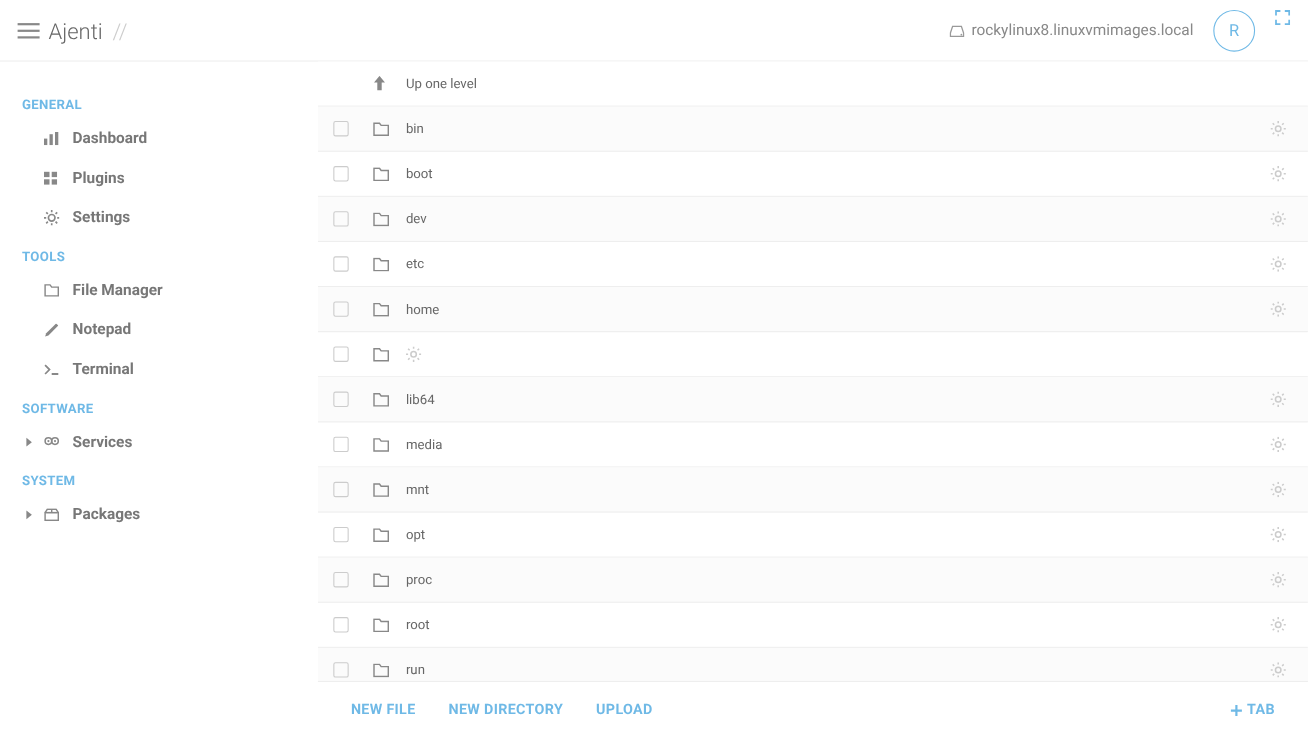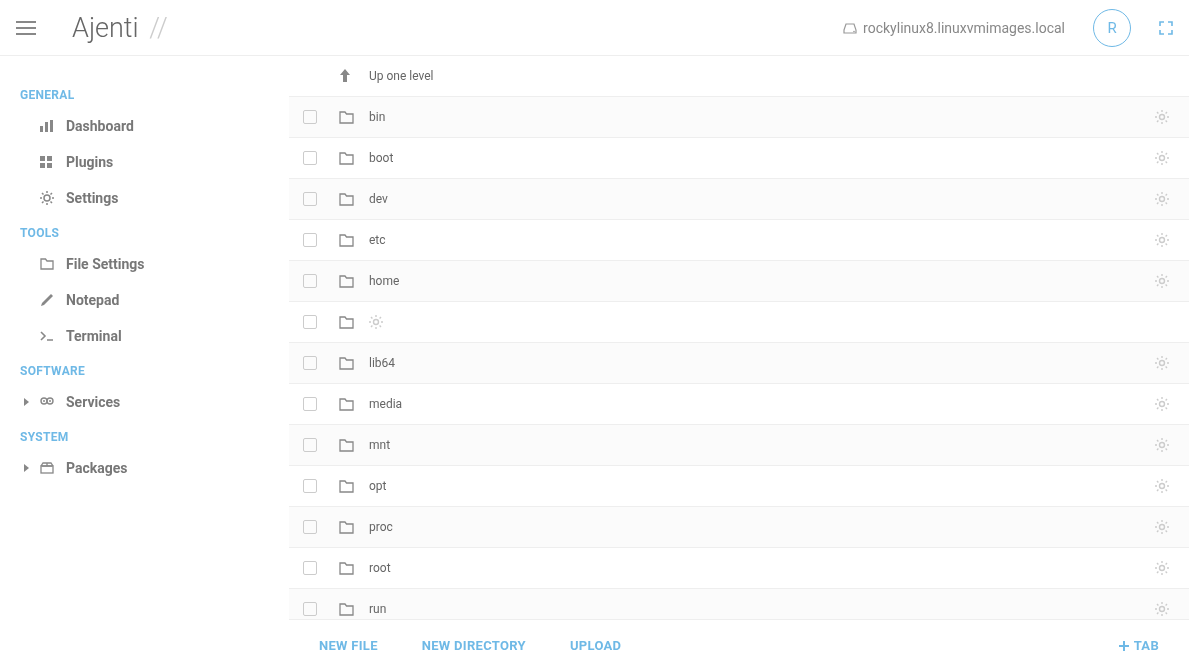--- a/index.html
+++ b/index.html
@@ -1,41 +1,41 @@
 <!DOCTYPE html>
 <html><head>
 <meta charset="utf-8">
 <style>
   * { margin:0; padding:0; box-sizing:border-box; }
   html,body { width:1189px; height:671px; font-family:-apple-system,BlinkMacSystemFont,"Segoe UI",Roboto,"Helvetica Neue",Arial,sans-serif; color:#666; overflow:hidden; background:#fff; }
   .topbar { height:56px; display:flex; align-items:center; padding:0 16px; border-bottom:1px solid #eee; }
   .hamburger { width:20px; height:14px; display:flex; flex-direction:column; justify-content:space-between; cursor:pointer; }
   .hamburger span { display:block; height:2px; background:#888; }
-  .brand { margin-left:36px; font-size:27px; font-weight:300; color:#666; }
+  .brand { margin-left:8px; font-size:20px; font-weight:300; color:#666; }
   .brand .slashes { color:#ccc; margin-left:4px; }
-  .top-right { margin-left:auto; display:flex; align-items:center; gap:28px; }
+  .top-right { margin-left:auto; display:flex; gap:18px; }
   .hostname { color:#888; font-size:14px; display:flex; align-items:center; gap:6px; }
   .avatar-circle { width:38px; height:38px; border:1px solid #6fb9e6; border-radius:50%; display:flex; align-items:center; justify-content:center; color:#6fb9e6; font-size:15px; }
   .expand-icon { color:#6fb9e6; font-size:15px; cursor:pointer; }
   .body { display:flex; height:calc(671px - 56px); }
   .sidebar { width:289px; padding:22px 0 0 0; }
   .section-heading { color:#6fb9e6; font-size:12px; font-weight:700; letter-spacing:.3px; padding:10px 20px 6px 20px; }
   .nav-item { display:flex; align-items:center; gap:12px; padding:10px 20px 10px 40px; font-size:14px; color:#777; cursor:pointer; position:relative;font-weight:bold; }
   .nav-item.has-caret::before { content:""; position:absolute; left:24px; width:0; height:0; border-top:4px solid transparent; border-bottom:4px solid transparent; border-left:5px solid #888; }
   .nav-item .ico { width:14px; text-align:center; color:#888; font-size:13px; }
   .main { flex:1; background:#fff; position:relative; display:flex; flex-direction:column; }
   .file-list { flex:1; overflow:hidden; }
   .row { height:41px; display:flex; align-items:center; border-bottom:1px solid #eee; padding:0 20px 0 14px; font-size:12px; color:#666; }
   .row:nth-child(even){ background:#fbfbfb; }
   .row .checkbox { width:14px; height:14px; border:1px solid #ccc; border-radius:2px; margin-right:22px; flex-shrink:0; }
   .row.up .checkbox { visibility:hidden; }
   .row .row-icon { width:16px; margin-right:14px; color:#888; display:flex; align-items:center; }
   .row .name { flex:1; }
   .row .gear { color:#ccc; font-size:15px; cursor:pointer; }
-  .bottombar { height:52px; border-top:1px solid #eee; display:flex; align-items:center; padding:0 30px; gap:44px; font-size:13px; font-weight:700; color:#6fb9e6; letter-spacing:.3px; }
+  .bottombar { height:52px; border-top:1px solid #eee; display:flex; align-items:center; padding:0 30px; gap:30px; font-size:13px; font-weight:700; color:#6fb9e6; letter-spacing:.3px; }
   .bottombar .right { margin-left:auto; display:flex; align-items:center; gap:4px; cursor:pointer;justify-content:center; }
   .bottombar .btn { cursor:pointer; }
   svg { display:block; }
 </style>
 </head>
 <body>
 
 <div class="topbar">
   <div class="hamburger">
       <span></span>
@@ -100,21 +100,21 @@
         </span>
         <span>Settings</span>
       </div>
       <div class="section-heading">TOOLS</div>
       <div class="nav-item">
         <span class="ico">
           <svg width="14" height="12" viewBox="0 0 14 12">
             <path fill="none" stroke="#888" stroke-width="1.3" d="M1 3 V11 H13 V3 H7 L5.5 1 H1 Z"></path>
           </svg>
         </span>
-        <span>File Settings</span>
+        <span>File Manager</span>
       </div>
       <div class="nav-item">
         <span class="ico">
           <svg width="13" height="13" viewBox="0 0 13 13">
             <path fill="#888" d="M11 0 L13 2 L4 11 L1 12 L2 9 Z"></path>
           </svg>
         </span>
         <span>Notepad</span>
       </div>
       <div class="nav-item">

